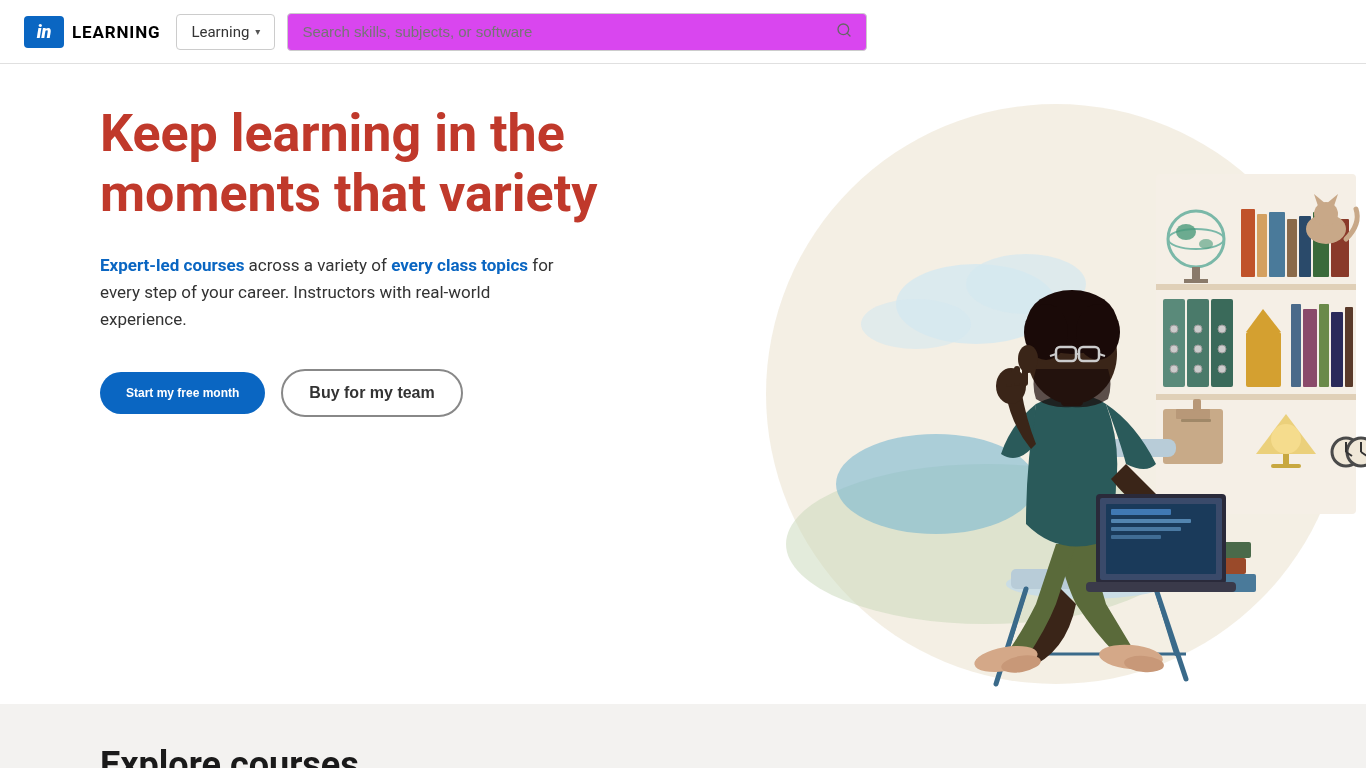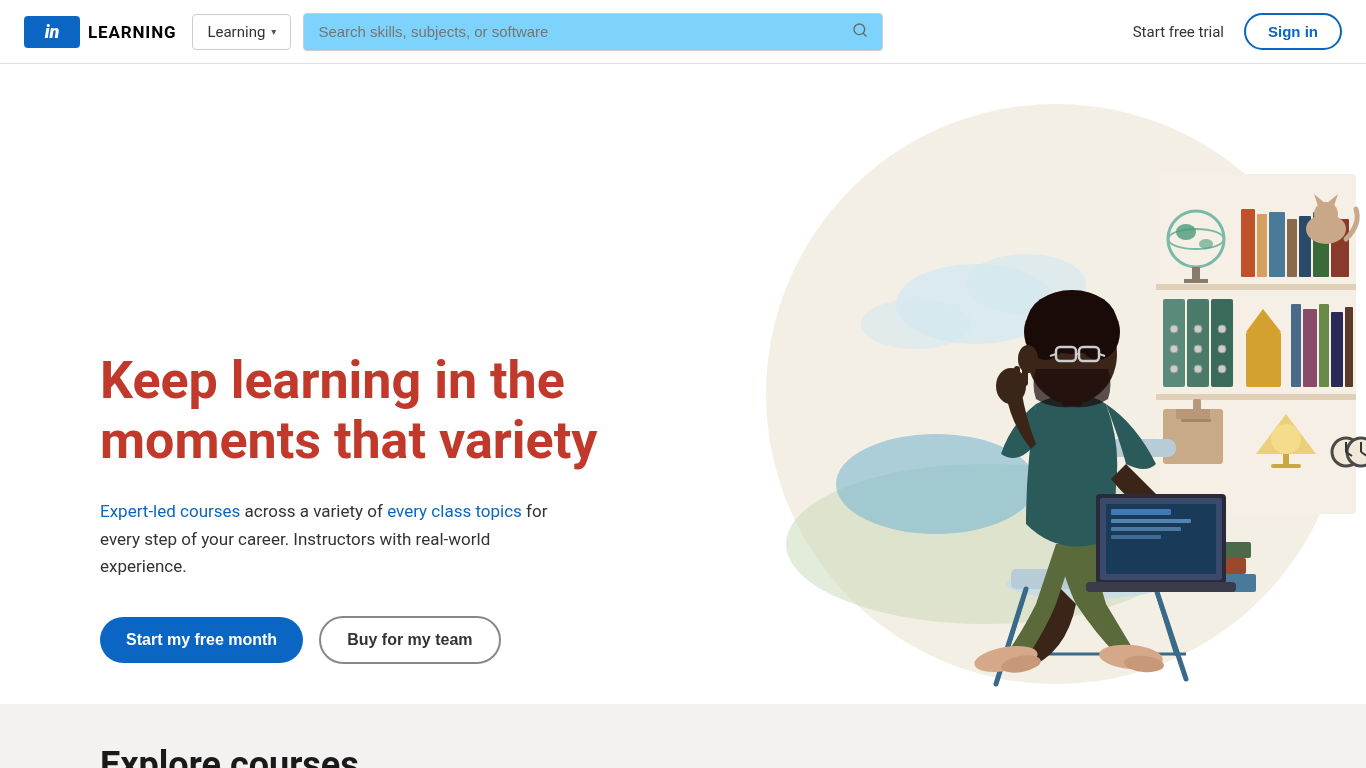--- a/index.html
+++ b/index.html
@@ -16,21 +16,21 @@
       position: relative;
       z-index: 10;
     }
     .navbar-logo {
       display: flex;
       align-items: center;
       gap: 8px;
       margin-right: 16px;
     }
     .linkedin-icon {
-      width: 56px;
+      width: 40px;
       height: 32px;
       background: #0a66c2;
       border-radius: 4px;
       display: flex;
       align-items: center;
       justify-content: center;
       color: #fff;
       font-weight: 900;
       font-size: 18px;
       font-style: italic;
@@ -59,21 +59,21 @@
       font-size: 10px;
       color: #555;
     }
     .search-bar {
       display: flex;
       align-items: center;
       flex: 1;
       max-width: 580px;
       border: 1px solid #ccc;
       border-radius: 4px;
-      background: #7dd3fc;
+      background: #d946ef;
       padding: 8px 14px;
       gap: 10px;
     }
     .search-bar input {
       border: none;
       background: transparent;
       outline: none;
       font-size: 15px;
       color: #333;
       width: 100%;
@@ -103,21 +103,21 @@
       font-size: 15px;
       font-weight: 600;
       cursor: pointer;
       background: #fff;
       white-space: nowrap;
     }
 
     
     .hero {
       display: flex;
-      align-items: flex-end;
+      align-items: flex-start;
       min-height: 640px;
       padding: 40px 80px 40px 100px;
       background: #fff;
       position: relative;
       overflow: hidden;
     }
     .hero-content {
       flex: 1;
       max-width: 580px;
       z-index: 2;
@@ -131,34 +131,34 @@
     }
     .hero-subtitle {
       font-size: 17px;
       color: #333;
       line-height: 1.6;
       margin-bottom: 36px;
       max-width: 480px;
     }
     .hero-subtitle .link-blue {
       color: #0a66c2;
-      font-weight: 400;
+      font-weight: 700;
     }
     .hero-buttons {
       display: flex;
       gap: 16px;
       align-items: center;
     }
     .btn-primary {
       padding: 14px 26px;
       background: #0a66c2;
       color: #fff;
       border: none;
       border-radius: 28px;
-      font-size: 16px;
+      font-size: 12px;
       font-weight: 600;
       cursor: pointer;
       white-space: nowrap;
     }
     .btn-secondary {
       padding: 13px 26px;
       background: #fff;
       color: #333;
       border: 2px solid #888;
       border-radius: 28px;
@@ -213,24 +213,20 @@
   <div class="search-bar">
     <input type="text" placeholder="Search skills, subjects, or software" style="">
     <span class="search-icon">
       <svg width="16" height="16" viewBox="0 0 24 24" fill="none" stroke="#666" stroke-width="2" stroke-linecap="round" stroke-linejoin="round">
         <circle cx="11" cy="11" r="8"></circle>
           <line x1="21" y1="21" x2="16.65" y2="16.65"></line>
       </svg>
     </span>
   </div>
 
-  <div class="navbar-actions">
-    <a class="start-free-trial">Start free trial</a>
-    <button class="sign-in-btn">Sign in</button>
-  </div>
 </nav>
 
 <section class="hero">
   <div class="hero-content">
     <h1 class="hero-title">
       <span>Keep learning in the</span><br>
       <span>moments that variety</span>
     </h1>
     <p class="hero-subtitle">
       <span class="link-blue">Expert-led courses</span><span> across a variety of </span><span class="link-blue">every class topics</span><span> for every step of your career. Instructors with real-world experience.</span>

